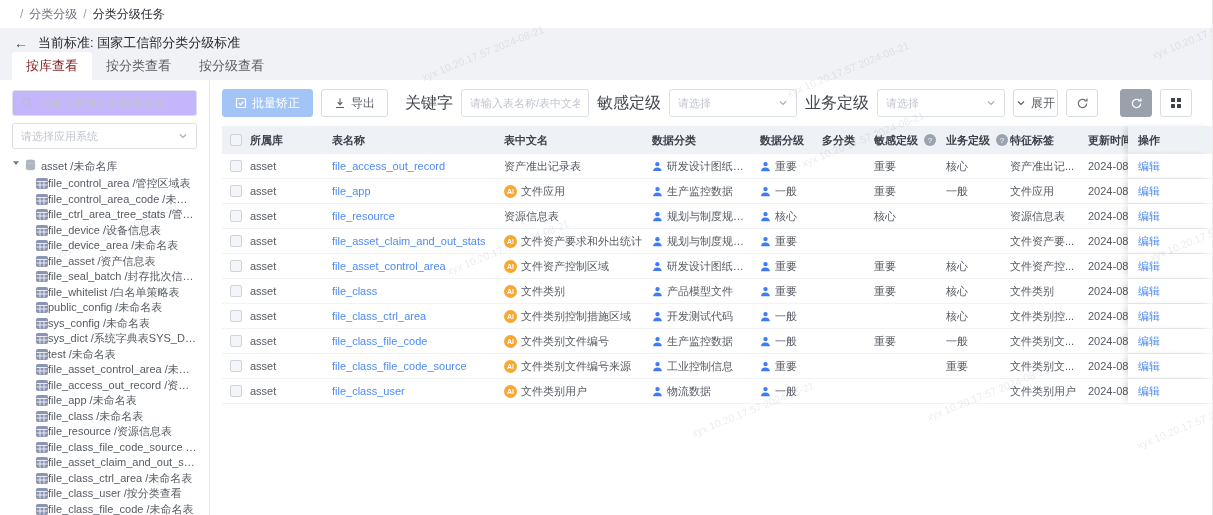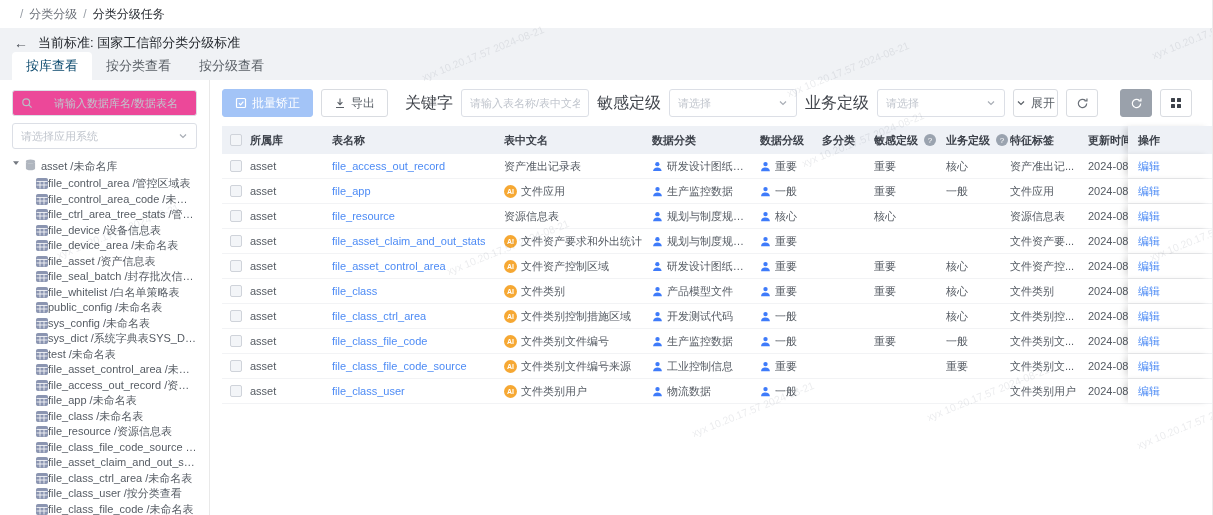--- a/index.html
+++ b/index.html
@@ -12,26 +12,26 @@
   .crumb-sep { color:#9aa0a8; margin:0 6px; }
   .crumb { color:#6b7078; cursor:pointer; }
   .crumb.current { color:#24282e; }
 
   
   .subheader { height:52px; background:#f0f2f5; }
   .std-row { display:flex; align-items:center; gap:10px; padding:5px 0 0 14px; height:24px; font-size:13px; color:#24282e; }
   .back-btn { color:#4a4f57; font-size:14px; cursor:pointer; line-height:1; }
   .tabs { display:flex; align-items:flex-end; padding-left:12px; height:28px; }
   .tab { font-size:13px; color:#595f66; padding:5px 14px; cursor:pointer; white-space:nowrap; }
-  .tab.active { background:#fff; color:#0c4a6e; border-radius:4px 4px 0 0; }
+  .tab.active { background:#fff; color:#7f1d1d; border-radius:4px 4px 0 0; }
 
   
   .content { display:flex; height:435px; background:#fff; }
   .sidebar { width:210px; flex:none; border-right:1px solid #e9e9e9; padding:10px 12px 0 12px; overflow:hidden; }
-  .search-box { height:26px; border:1px solid #dcdfe6; border-radius:3px; display:flex; align-items:center; gap:19px; padding:0 8px; margin-bottom:7px; background:#ec4899; }
+  .search-box { height:26px; border:1px solid #dcdfe6; border-radius:3px; display:flex; align-items:center; gap:6px; padding:0 8px; margin-bottom:7px; background:#c4b5fd; }
   .search-box input { border:none; outline:none; flex:1; min-width:0; font-size:11px; font-family:inherit; color:#333; background:transparent; }
   ::placeholder { color:#c0c5cd; opacity:1; }
   .selectbox { height:26px; border:1px solid #dcdfe6; border-radius:3px; display:flex; align-items:center; justify-content:space-between; padding:0 8px; font-size:11px; color:#c0c5cd; background:#fff; cursor:pointer; }
   .tree { margin-top:10px; font-size:11px; color:#555b63; }
   .tree-root { display:flex; gap:5px; height:17px; white-space:nowrap; cursor:pointer; }
   .tree-item { display:flex; align-items:center; height:15.5px; padding-left:24px; white-space:nowrap; overflow:hidden; cursor:pointer; }
   .tree-item .lbl, .tree-root .lbl { overflow:hidden; text-overflow:ellipsis; }
   .tree-item svg, .tree-root svg { flex:none; }
 
   

